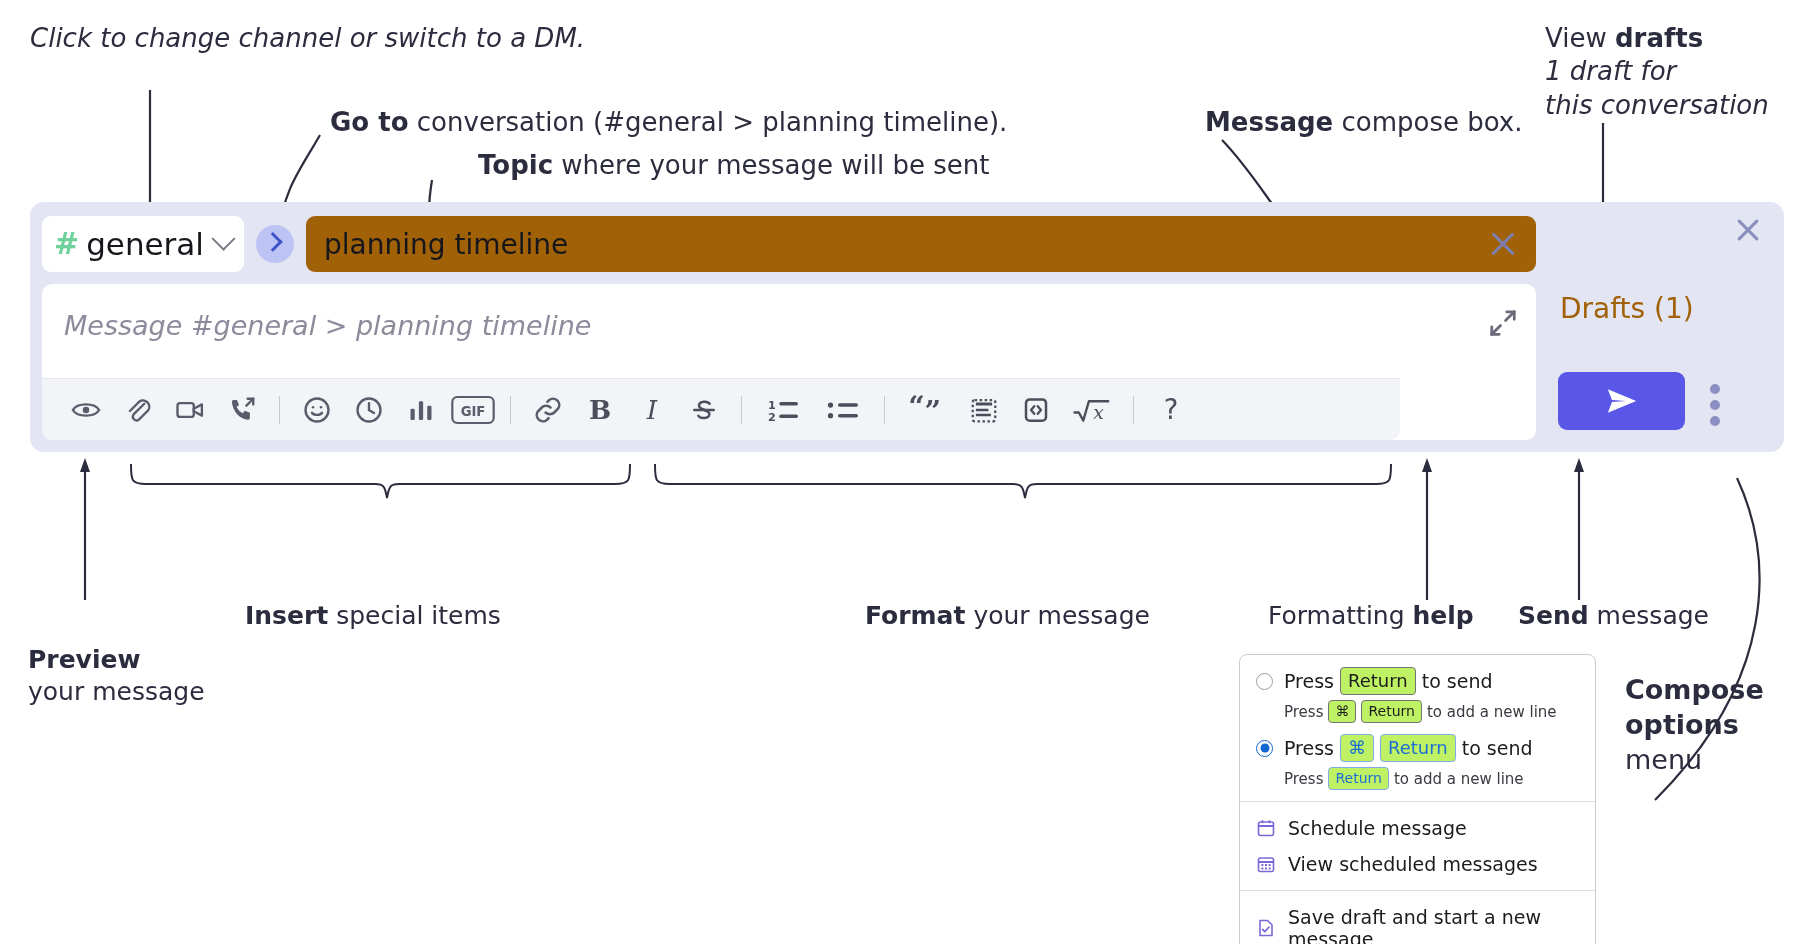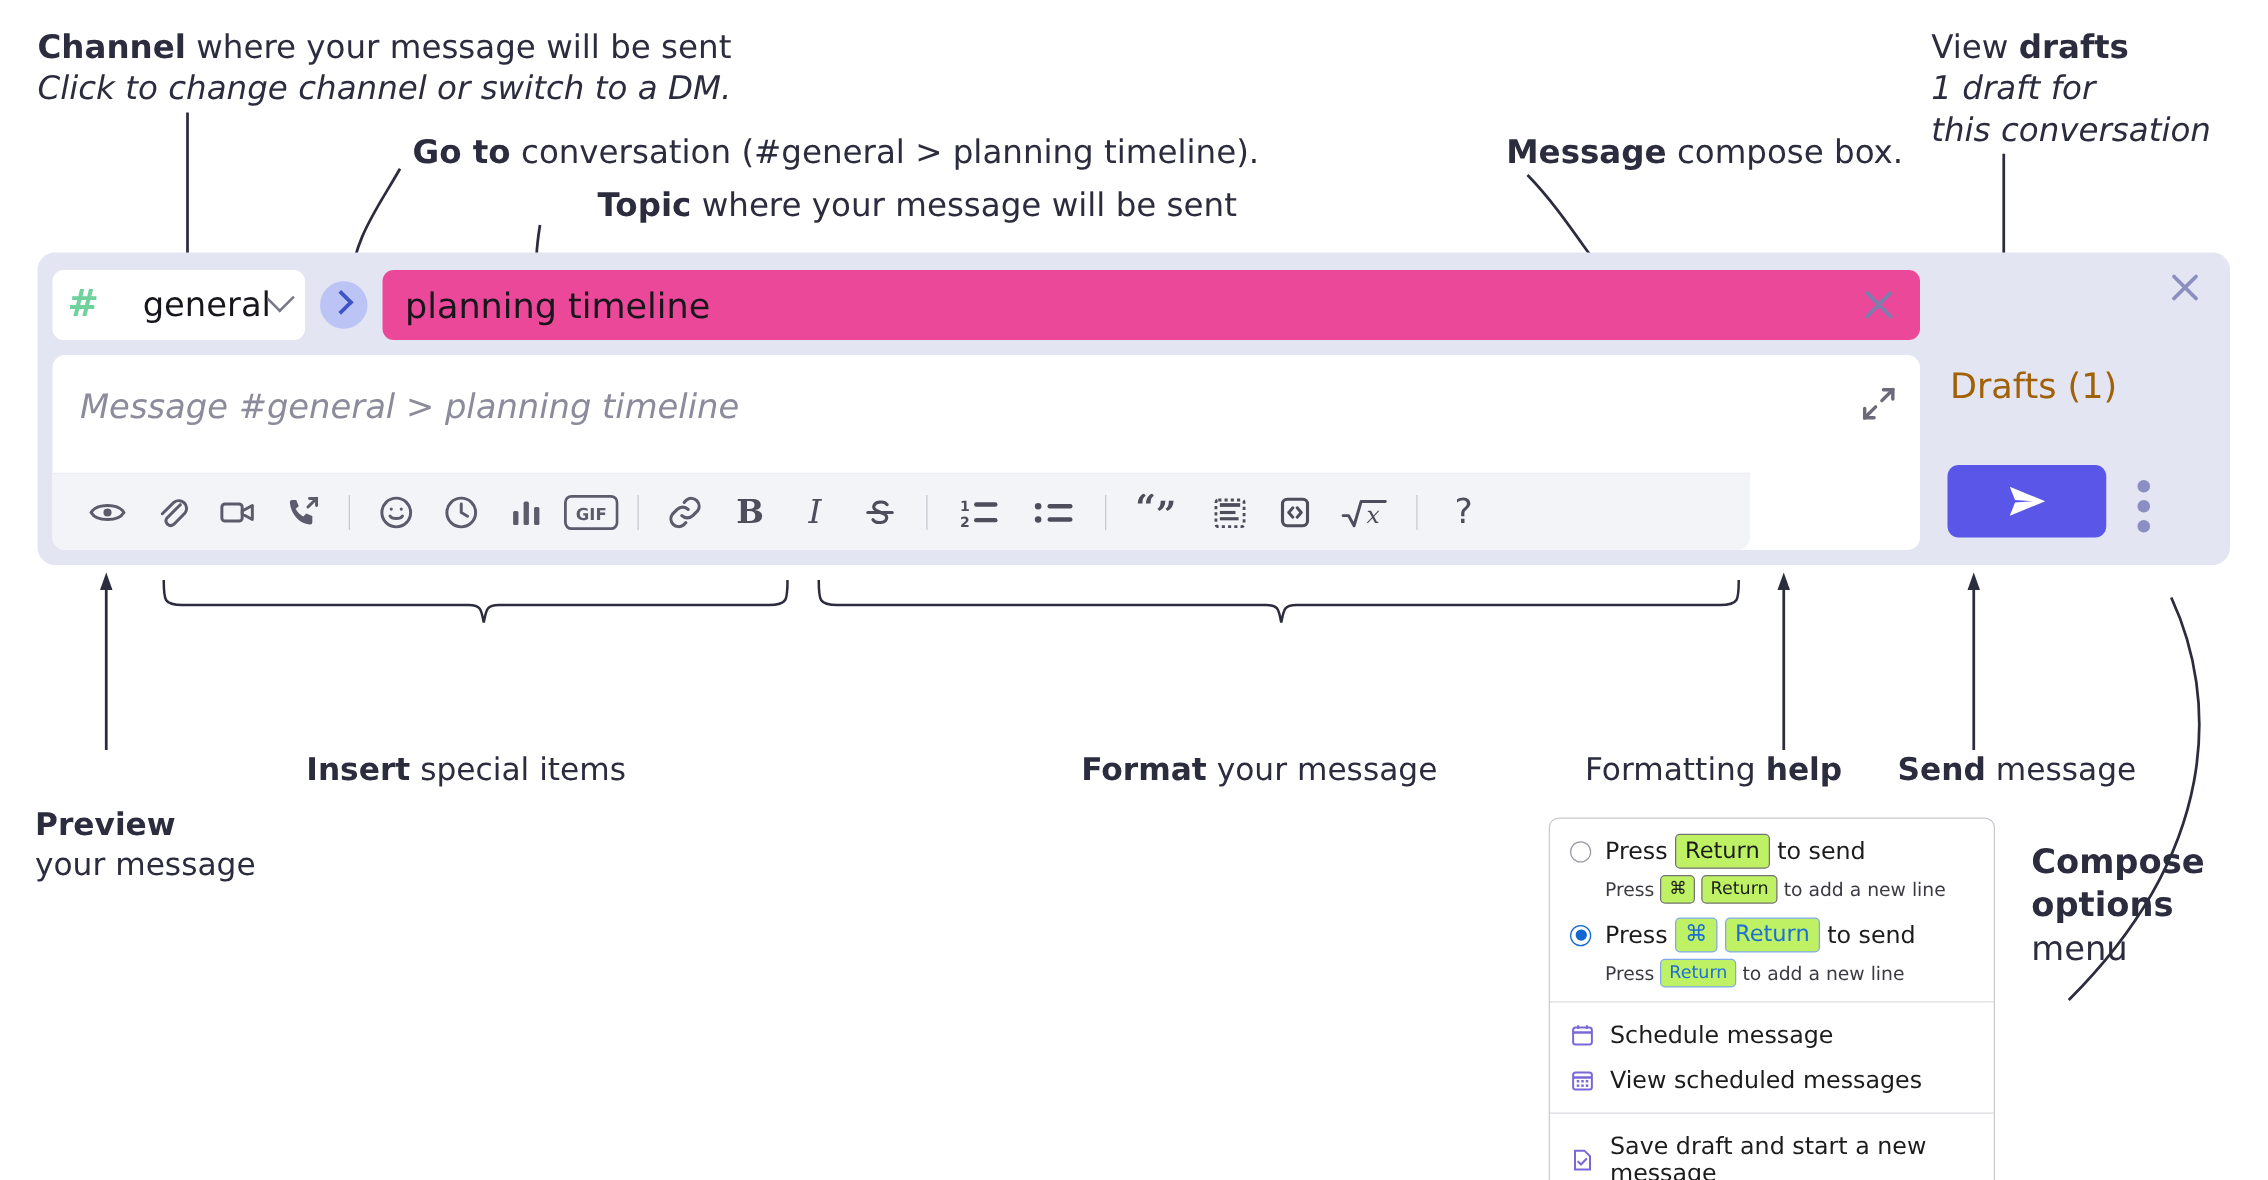--- a/index.html
+++ b/index.html
@@ -48,38 +48,38 @@
   #channel-chip{
     width:202px;height:56px;
     background:#ffffff;border-radius:9px;
     display:flex;align-items:center;
     box-sizing:border-box;padding:0 12px;
     flex:none;
   }
   #channel-chip .hash{
     color:#6fd19b;font-size:30px;font-weight:700;line-height:1;margin-right:7px;
   }
-  #channel-name{font-size:27px;color:#16161c;margin-left:28px;}
+  #channel-name{font-size:31px;color:#16161c;}
   .chev{
     margin-left:auto;width:15px;height:15px;
     border-right:2.6px solid #777787;border-bottom:2.6px solid #777787;
     transform:rotate(45deg) translate(-4px,-4px);
   }
   #goto-btn{
     width:38px;height:38px;border-radius:50%;
     background:#bcc4f5;margin:0 12px;
     display:flex;align-items:center;justify-content:center;flex:none;
   }
   #goto-btn .gchev{
     width:11px;height:11px;
     border-right:3px solid #3f53c8;border-top:3px solid #3f53c8;
     transform:rotate(45deg) translateX(-3px);
   }
   #topic-field{
-    flex:1;height:56px;background:#ec4899;border-radius:9px;
+    flex:1;height:56px;background:#a16207;border-radius:9px;
     display:flex;align-items:center;padding:0 18px;box-sizing:border-box;
   }
   #topic-value{font-size:28px;color:#16161c;}
   #topic-clear{margin-left:auto;width:30px;height:30px;position:relative;}
   #topic-clear:before,#topic-clear:after{
     content:"";position:absolute;left:50%;top:50%;
     width:30px;height:3.4px;background:#7b7fae;border-radius:2px;
   }
   #topic-clear:before{transform:translate(-50%,-50%) rotate(45deg);}
   #topic-clear:after{transform:translate(-50%,-50%) rotate(-45deg);}
@@ -213,21 +213,20 @@
              C 389 488, 389 484, 399 484 L 615 484 C 630 484, 630 480, 630 464"></path>
   </g>
 
   <g fill="none" stroke="#2c2c3f" stroke-width="2">
     <path d="M655 464 C 655 480, 655 484, 670 484 L 1013 484 C 1023 484, 1023 488, 1025 498
              C 1027 488, 1027 484, 1037 484 L 1376 484 C 1391 484, 1391 480, 1391 464"></path>
   </g>
 </svg>
 
 <div class="ann a-lg" style="left:30px;top:22px;">
-  <div><b>Channel</b><span> where your message will be sent</span></div>
   <div><i>Click to change channel or switch to a DM.</i></div>
 </div>
 
 <div class="ann a-lg" style="left:330px;top:106px;">
   <b>Go to</b><span> conversation (#general &gt; planning timeline).</span>
 </div>
 
 <div class="ann a-lg" style="left:478px;top:149px;">
   <b>Topic</b><span> where your message will be sent</span>
 </div>

